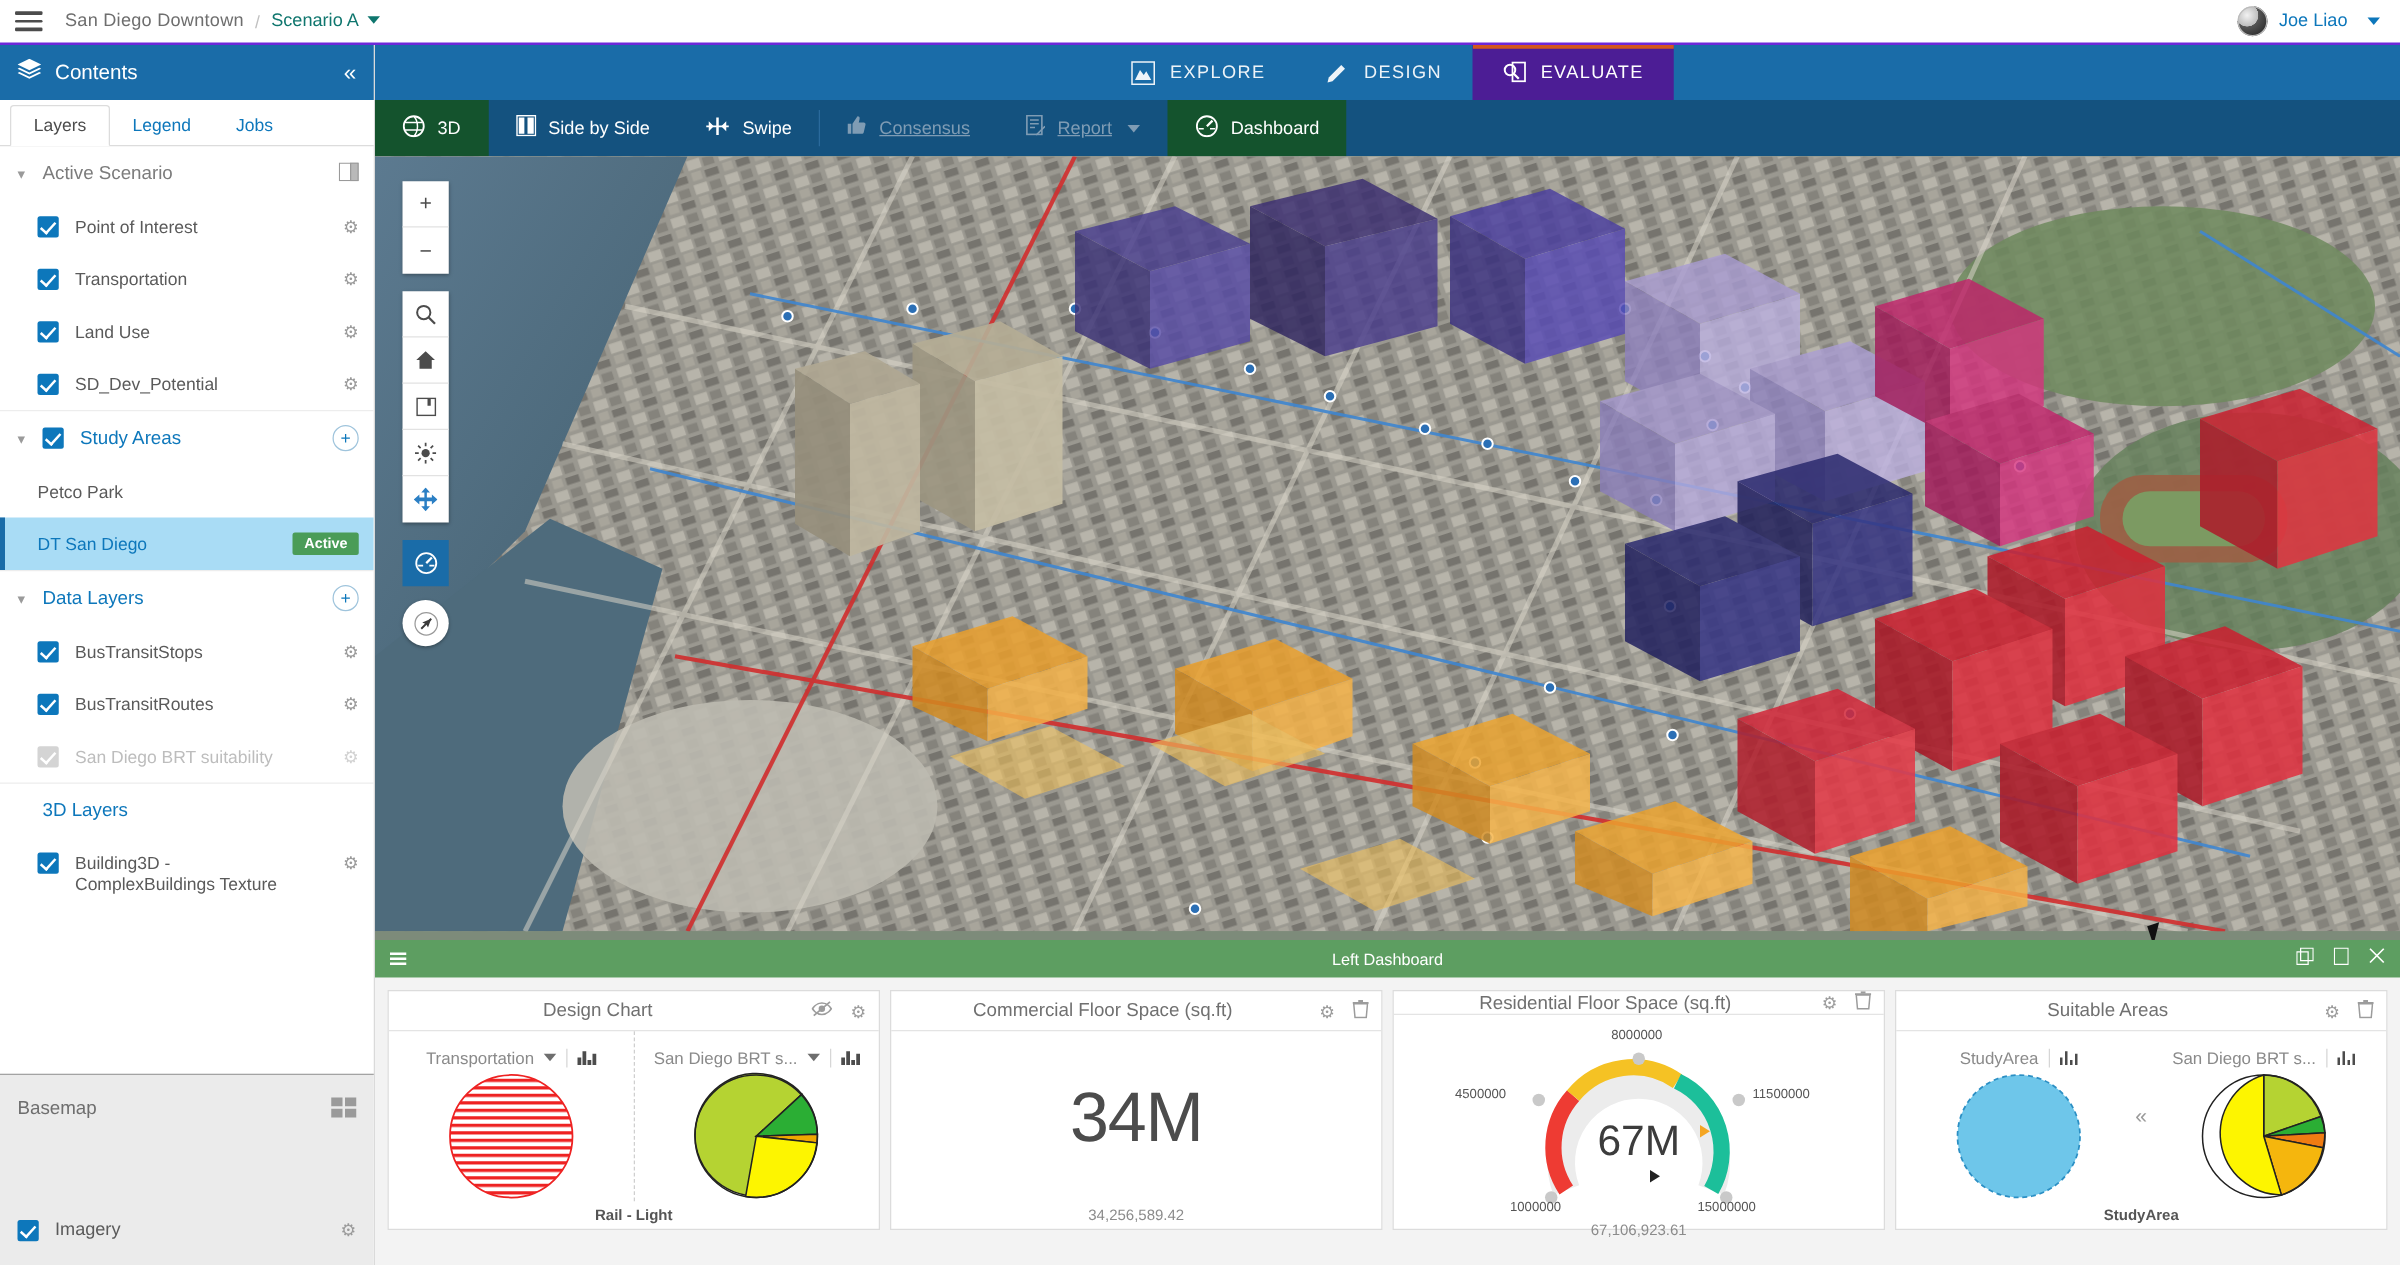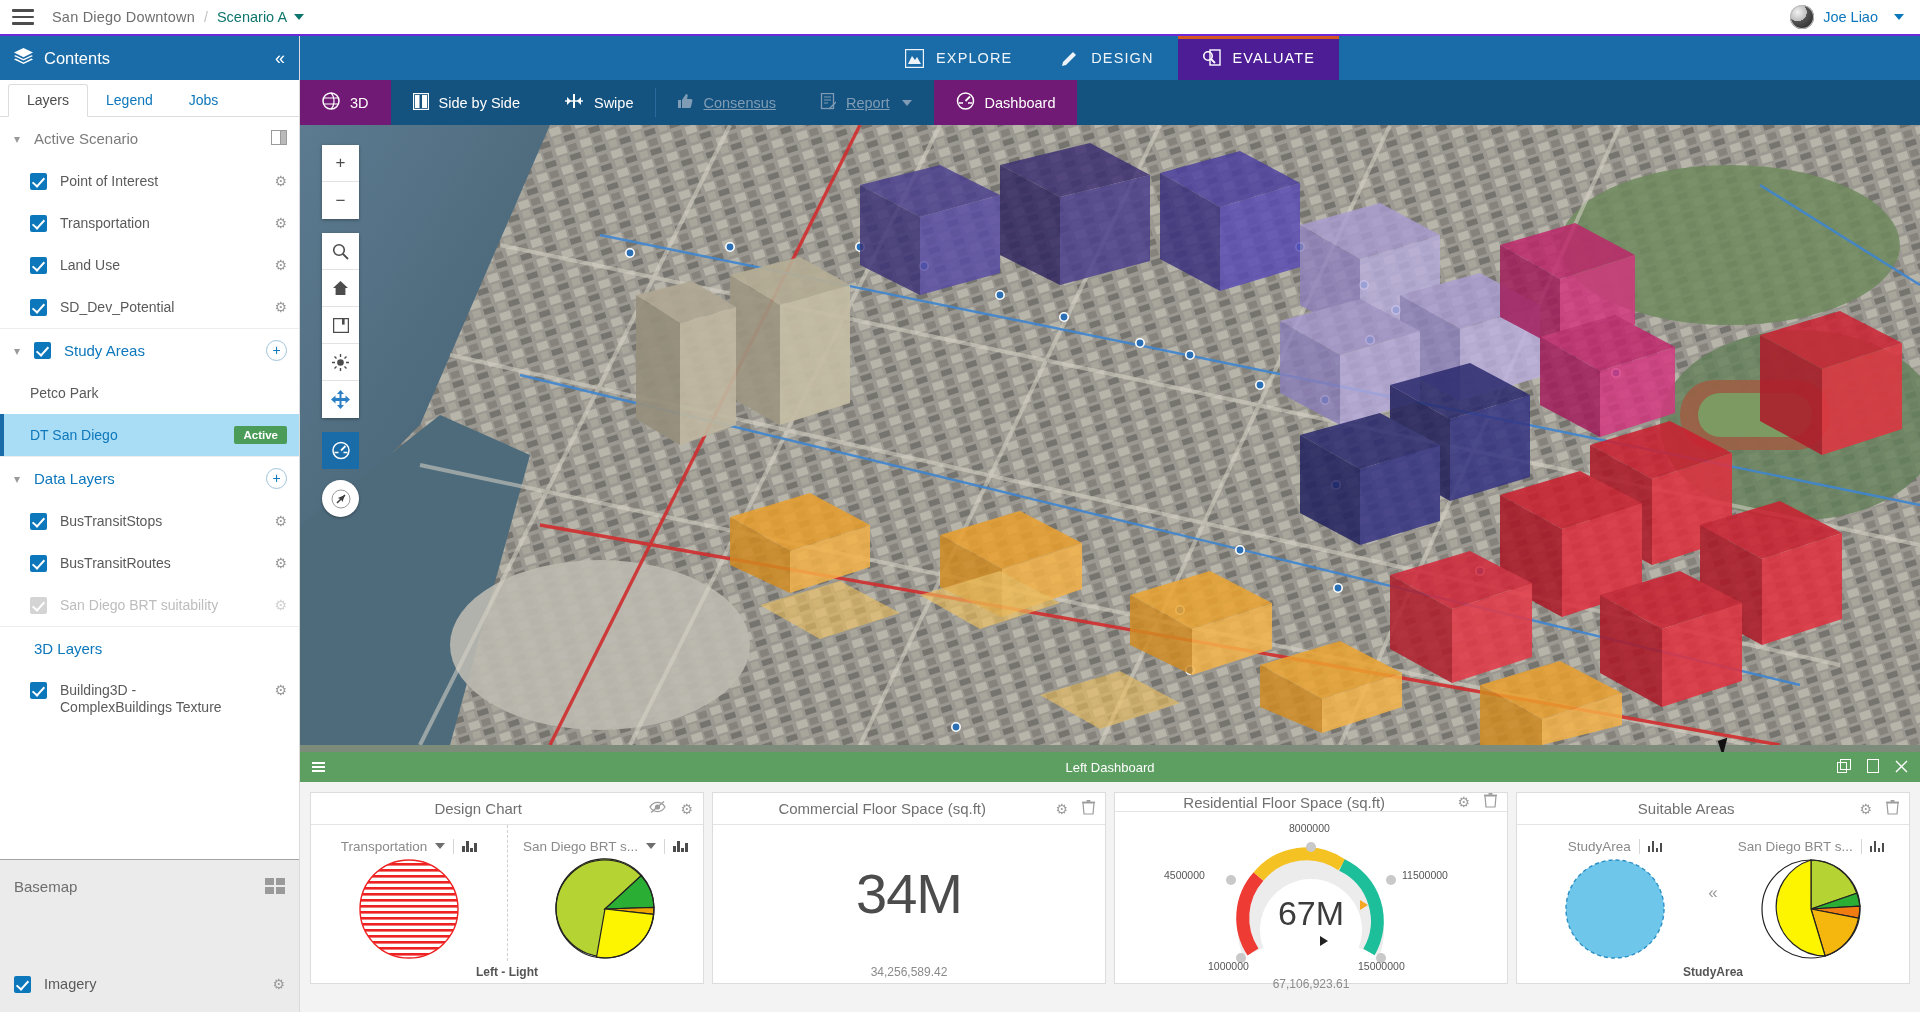--- a/index.html
+++ b/index.html
@@ -88,21 +88,21 @@
   #navbar { height:44px; background:#1a6ca8; display:flex; align-items:center; justify-content:center;
     position:relative;}
   .nav-item { display:flex; align-items:center; gap:12px; color:#fff; font-size:14.5px;
     letter-spacing:1.1px; height:44px; padding:0 24px; cursor:pointer; opacity:.92;}
   .nav-item.active { background:#4c1d95; opacity:1; box-shadow: inset 0 3px 0 #d3571e;}
   .nav-ico { width:19px;height:19px; display:inline-block;}
 
   #toolbar { height:45px; display:flex; background:#14527f; }
   .tool { display:flex; align-items:center; gap:10px; color:#fff; font-size:14.5px;
     padding:0 22px; cursor:pointer; height:45px;}
-  .tool.green { background:#701a75; }
+  .tool.green { background:#14532d; }
   .tool.dim { color:#7f9cb4; cursor:default;text-decoration:underline;}
   .tool-div { width:1px; background:#2a6a9c; margin:8px 0;}
 
   
   #map { flex:1; position:relative; overflow:hidden; background:#7d8b7a;}
   #map-canvas { position:absolute; inset:0; }
   #maptools { position:absolute; left:22px; top:20px; width:37px; }
   .mt-group { background:#fff; box-shadow:0 1px 3px rgba(0,0,0,.35); margin-bottom:14px;}
   .mt-btn { height:37px; display:flex; align-items:center; justify-content:center;
     border-bottom:1px solid #e2e2e2; color:#4c4c4c; font-size:17px; cursor:pointer;}
@@ -702,21 +702,21 @@
 
                   <path d="M52 52 L100.9 50.4 A49 49 0 0 1 100.5 57.3 Z" fill="#f0a800"></path>
 
                   <path d="M52 52 L100.5 57.3 A49 49 0 0 1 43.5 100.2 Z" fill="#fdf500" transform="rotate(0 52 52)"></path>
                 </g>
                 <circle cx="52" cy="52" r="49" fill="none" stroke="#222" stroke-width="1.2"></circle>
               </svg>
             </div>
           </div>
         </div>
-        <div class="card-foot">Left - Light</div>
+        <div class="card-foot">Rail - Light</div>
       </div>
 
       <div class="card">
         <div class="card-head">
           <span class="ct">Commercial Floor Space (sq.ft)</span>
           <span class="hd-ico">⚙</span>
           <span class="hd-ico">
             <svg width="13" height="15" viewBox="0 0 13 15">
                 <path d="M1 3h11l-1 11H2Z" fill="none" stroke="#9c9c9c" stroke-width="1.2"></path>
                 <rect x="0" y="1.6" width="13" height="1.4" fill="#9c9c9c"></rect>

